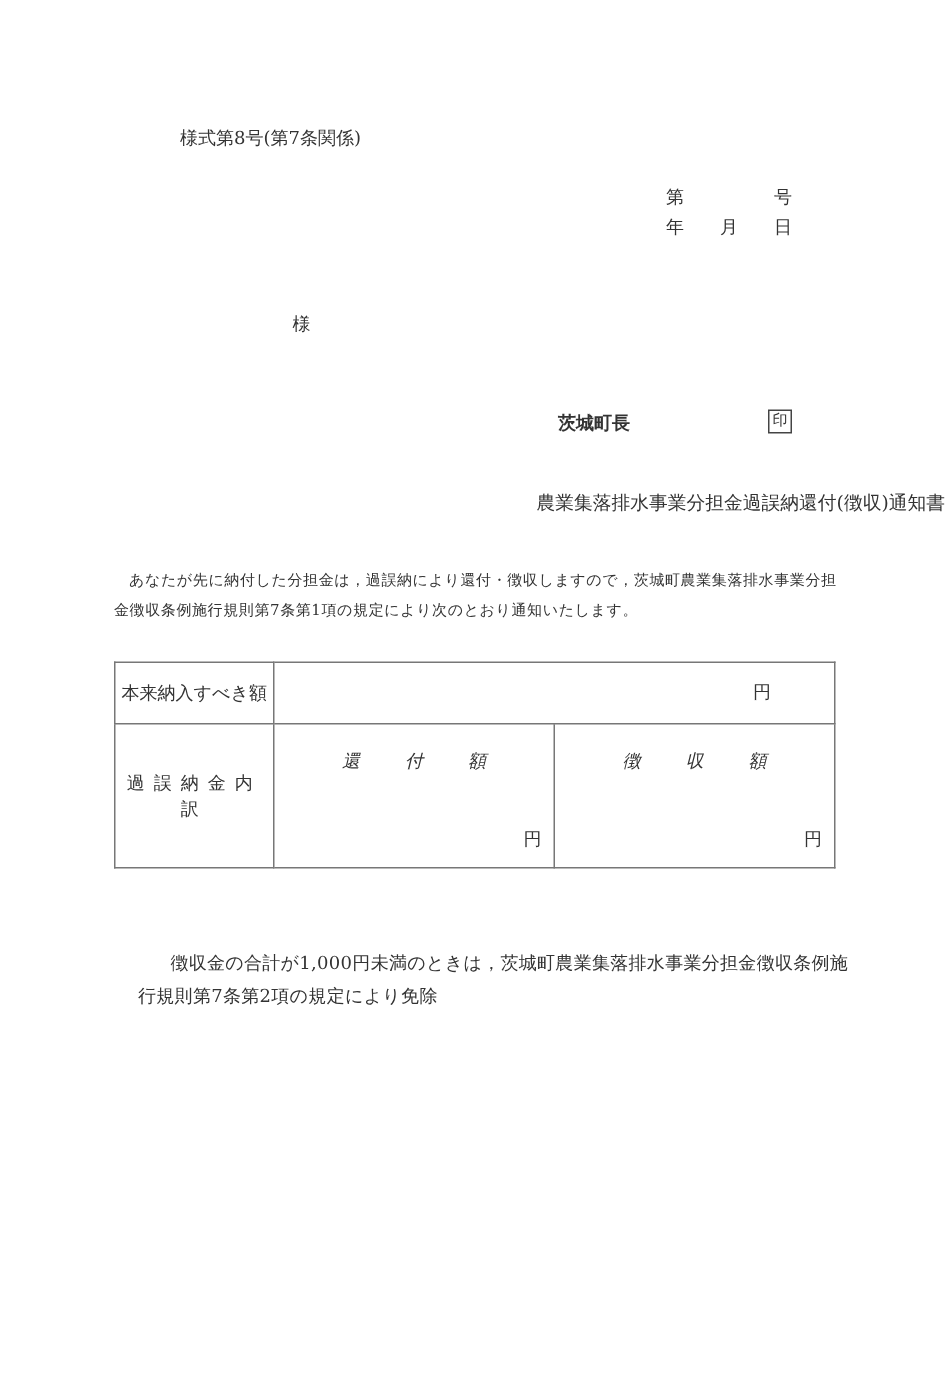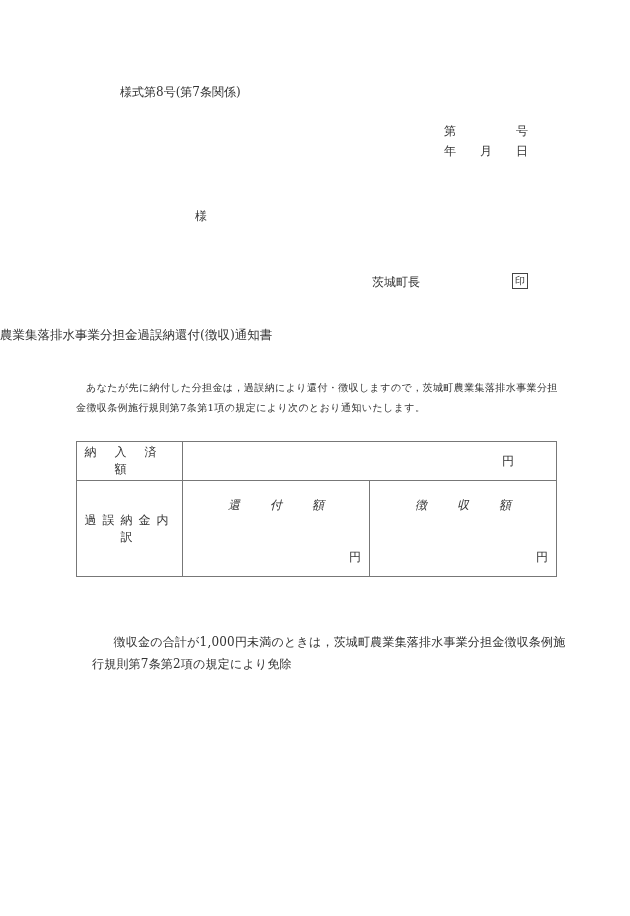--- a/index.html
+++ b/index.html
@@ -5,23 +5,23 @@
   html, body { margin: 0; padding: 0; }
   body {
     width: 630px; height: 916px; background: #ffffff; position: relative; overflow: hidden;
     font-family: "DejaVu Serif", "Liberation Serif", serif; color: #333; font-size: 12px;
   }
   .abs { position: absolute; white-space: nowrap; }
   .form-no { left: 76px; top: 84px; font-size: 12px; margin-left: 44px; }
   .doc-num { left: 444px; top: 123px; }
   .doc-num span, .doc-date span { position: absolute; }
   .addressee { left: 195px; top: 208px; }
-  .sender { left: 372px; top: 274px; }
+  .sender { left: 372px; top: 274px; font-weight: bold; }
   .seal { left: 512px; top: 273px; width: 14px; height: 14px; border: 1px solid #444; font-size: 10px; line-height: 14px; text-align: center; }
-  .title { left: 0; width: 630px; text-align: left; top: 327px; font-size: 12.5px; }
+  .title { left: 0; width: 630px; text-align: right; top: 327px; font-size: 12.5px; }
   .para { left: 76px; top: 378px; width: 482px; white-space: normal; line-height: 20px; font-size: 10px; text-indent: 1em; letter-spacing: 0.4px; }
   table.form-table {
     position: absolute; left: 76px; top: 441px; width: 481px; border-collapse: collapse;
   }
   table.form-table td { border: 1.5px solid #777; padding: 0; vertical-align: middle; font-size: 12px; }
   .lbl { width: 105px; text-align: center; }
   .r1 { height: 41px; }
   .r2 { height: 39px; }
   .r3 { height: 95px; }
   .yen-cell { position: relative; }
@@ -52,22 +52,22 @@
 
 <div class="abs sender">茨城町長</div>
 <div class="abs seal">印</div>
 
 <div class="abs title">農業集落排水事業分担金過誤納還付(徴収)通知書</div>
 
 <div class="abs para">あなたが先に納付した分担金は，過誤納により還付・徴収しますので，茨城町農業集落排水事業分担金徴収条例施行規則第7条第1項の規定により次のとおり通知いたします。</div>
 
 <table class="form-table">
   <tbody>
-  <tr class="r2">
-    <td class="lbl spaced">納入済額</td>
+      <tr class="r1">
+    <td class="lbl">本来納入すべき額</td>
     <td class="yen-cell" colspan="2">
       <span class="yen">円</span>
     </td>
   </tr>
   <tr class="r3">
     <td class="lbl spaced6">過誤納金内訳</td>
     <td style="width:186px;">
       <div class="sub">
         <div class="sub-head">還付額</div>
         <div class="sub-yen">円</div>

